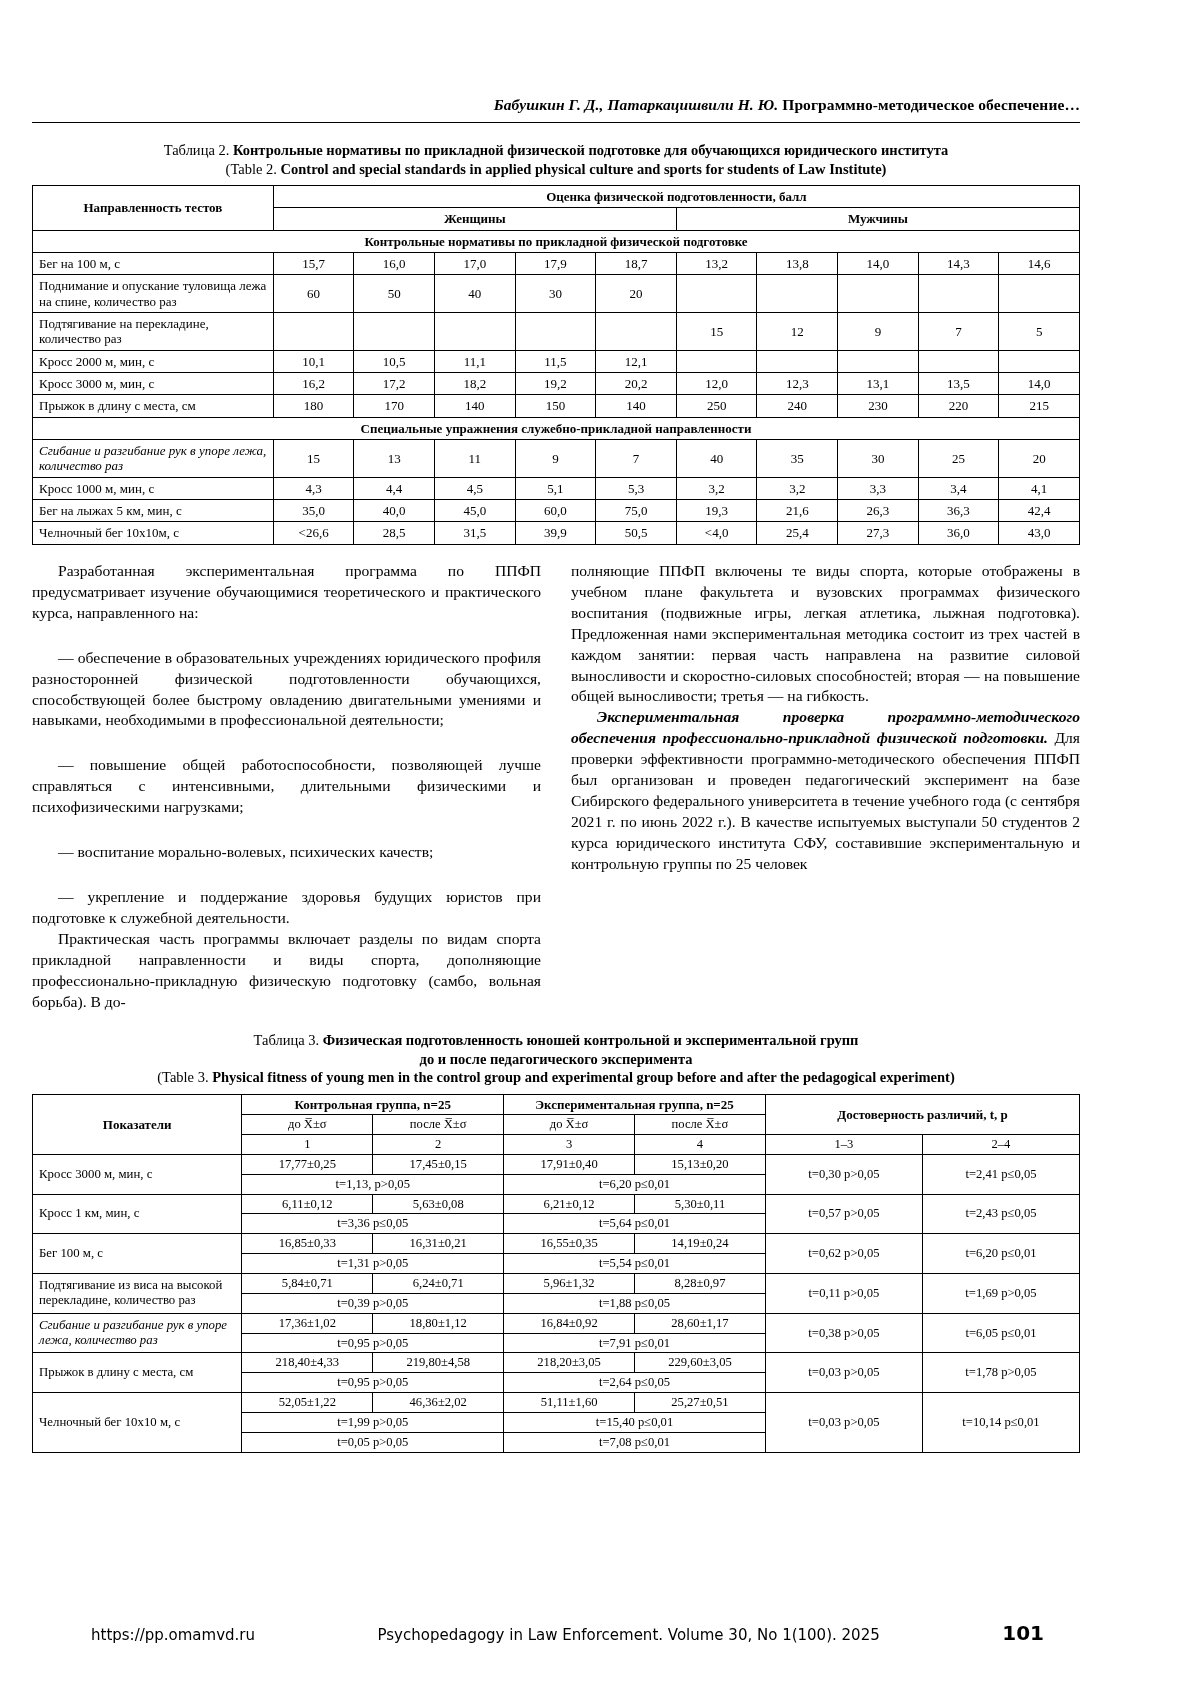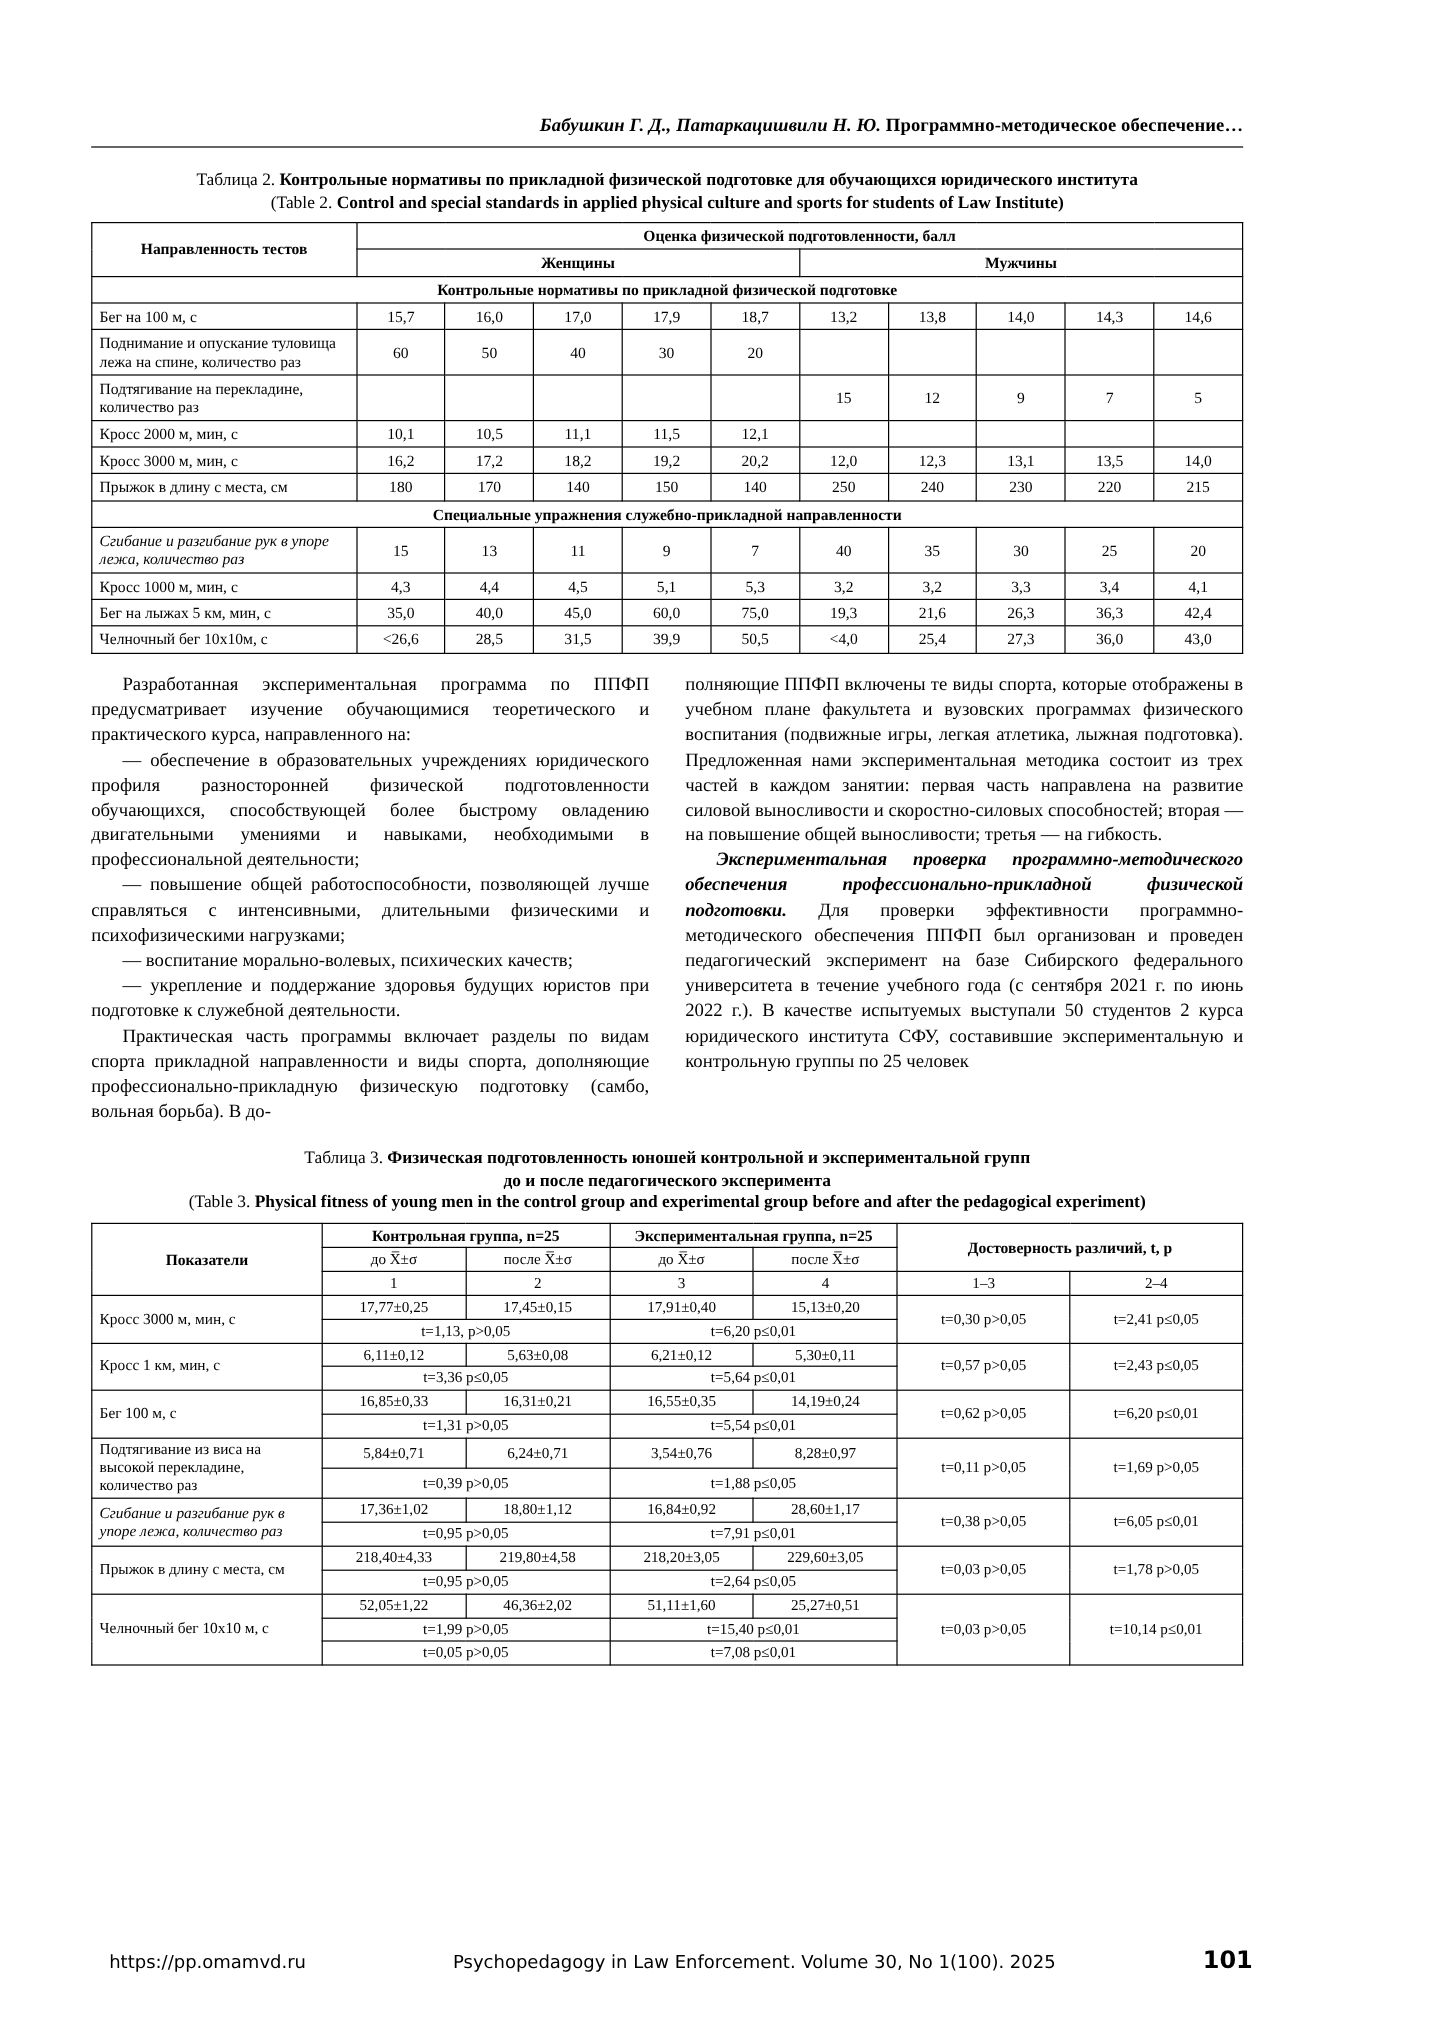--- a/index.html
+++ b/index.html
@@ -12,21 +12,21 @@
     height: 1697px;
     font-family: "Liberation Serif", serif;
     color: #000000;
     position: relative;
   }
   .page {
     position: relative;
     width: 1112px;
     height: 1697px;
     box-sizing: border-box;
-    padding: 0 76px;
+    padding: 0 32px;
   }
   
   .running-head {
     padding-top: 96px;
     text-align: right;
     font-size: 15.5px;
     font-style: italic;
     font-weight: bold;
     letter-spacing: 0.1px;
   }
@@ -101,20 +101,21 @@
   }
   .col p {
     margin: 0;
     text-indent: 26px;
   }
   .col p.noindent {
     text-indent: 0;
   }
   .col p.dash {
     text-indent: 26px;
+    margin-top: 24px;
   }
   .col .run-bold-italic {
     font-weight: bold;
     font-style: italic;
   }
   
   .t3 {
     font-size: 12.6px;
   }
   .t3 td {
@@ -424,21 +425,21 @@
       </tr>
       <tr>
         <td colspan="2">t=1,31 p&gt;0,05</td>
         <td colspan="2">t=5,54 p≤0,01</td>
       </tr>
 
       <tr>
         <td class="rowlabel" rowspan="2">Подтягивание из виса на высокой перекладине, количество раз</td>
         <td>5,84±0,71</td>
         <td>6,24±0,71</td>
-        <td>3,54±0,76</td>
+        <td>5,96±1,32</td>
         <td>8,28±0,97</td>
         <td rowspan="2">t=0,11 p&gt;0,05</td>
         <td rowspan="2">t=1,69 p&gt;0,05</td>
       </tr>
       <tr>
         <td colspan="2">t=0,39 p&gt;0,05</td>
         <td colspan="2">t=1,88 p≤0,05</td>
       </tr>
 
       <tr>

